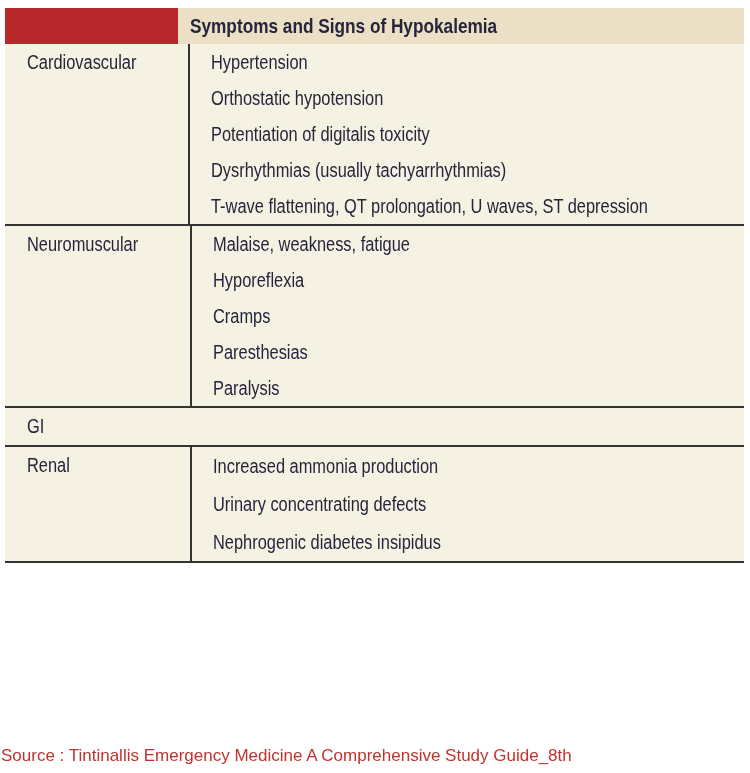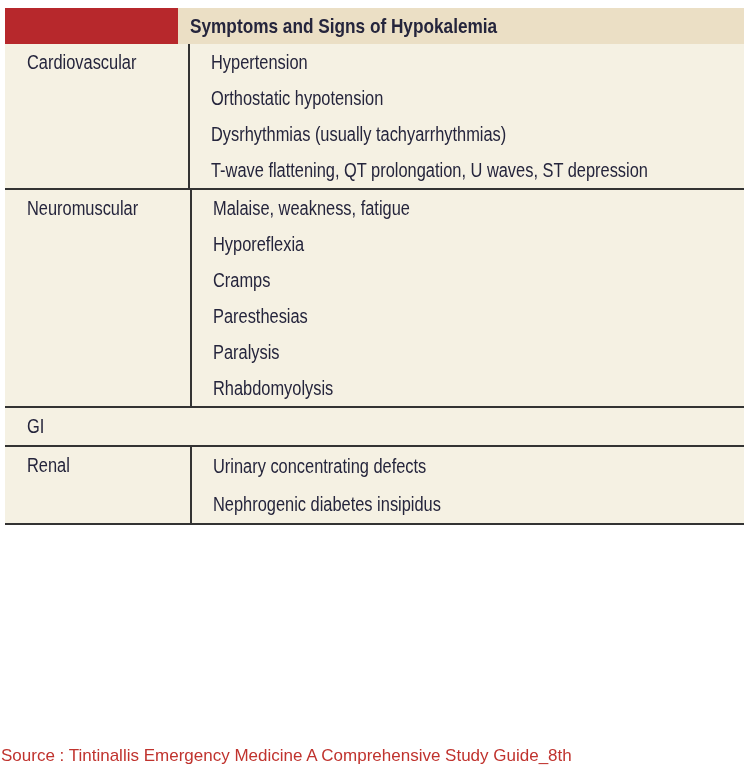--- a/index.html
+++ b/index.html
@@ -109,20 +109,23 @@
           <span class="cond">Cardiovascular</span>
         </div>
         <div class="items-cell">
           <div class="item">
               <span class="cond">Hypertension</span>
             </div>
           <div class="item">
               <span class="cond">Orthostatic hypotension</span>
             </div>
           <div class="item">
+              <span class="cond">Potentiation of digitalis toxicity</span>
+            </div>
+          <div class="item">
               <span class="cond">Dysrhythmias (usually tachyarrhythmias)</span>
             </div>
           <div class="item">
               <span class="cond">T-wave flattening, QT prolongation, U waves, ST depression</span>
             </div>
         </div>
       </div>
 
       <div class="section">
         <div class="cat-cell">
@@ -137,37 +140,37 @@
             </div>
           <div class="item">
               <span class="cond">Cramps</span>
             </div>
           <div class="item">
               <span class="cond">Paresthesias</span>
             </div>
           <div class="item">
               <span class="cond">Paralysis</span>
             </div>
-          <div class="item">
-              <span class="cond">Rhabdomyolysis</span>
-            </div>
         </div>
       </div>
 
       <div class="section">
         <div class="cat-cell">
           <span class="cond">GI</span>
         </div>
       </div>
 
       <div class="section">
         <div class="cat-cell">
           <span class="cond">Renal</span>
         </div>
         <div class="items-cell">
+          <div class="item">
+              <span class="cond">Increased ammonia production</span>
+            </div>
           <div class="item">
               <span class="cond">Urinary concentrating defects</span>
             </div>
           <div class="item">
               <span class="cond">Nephrogenic diabetes insipidus</span>
             </div>
         </div>
       </div>
 
 

